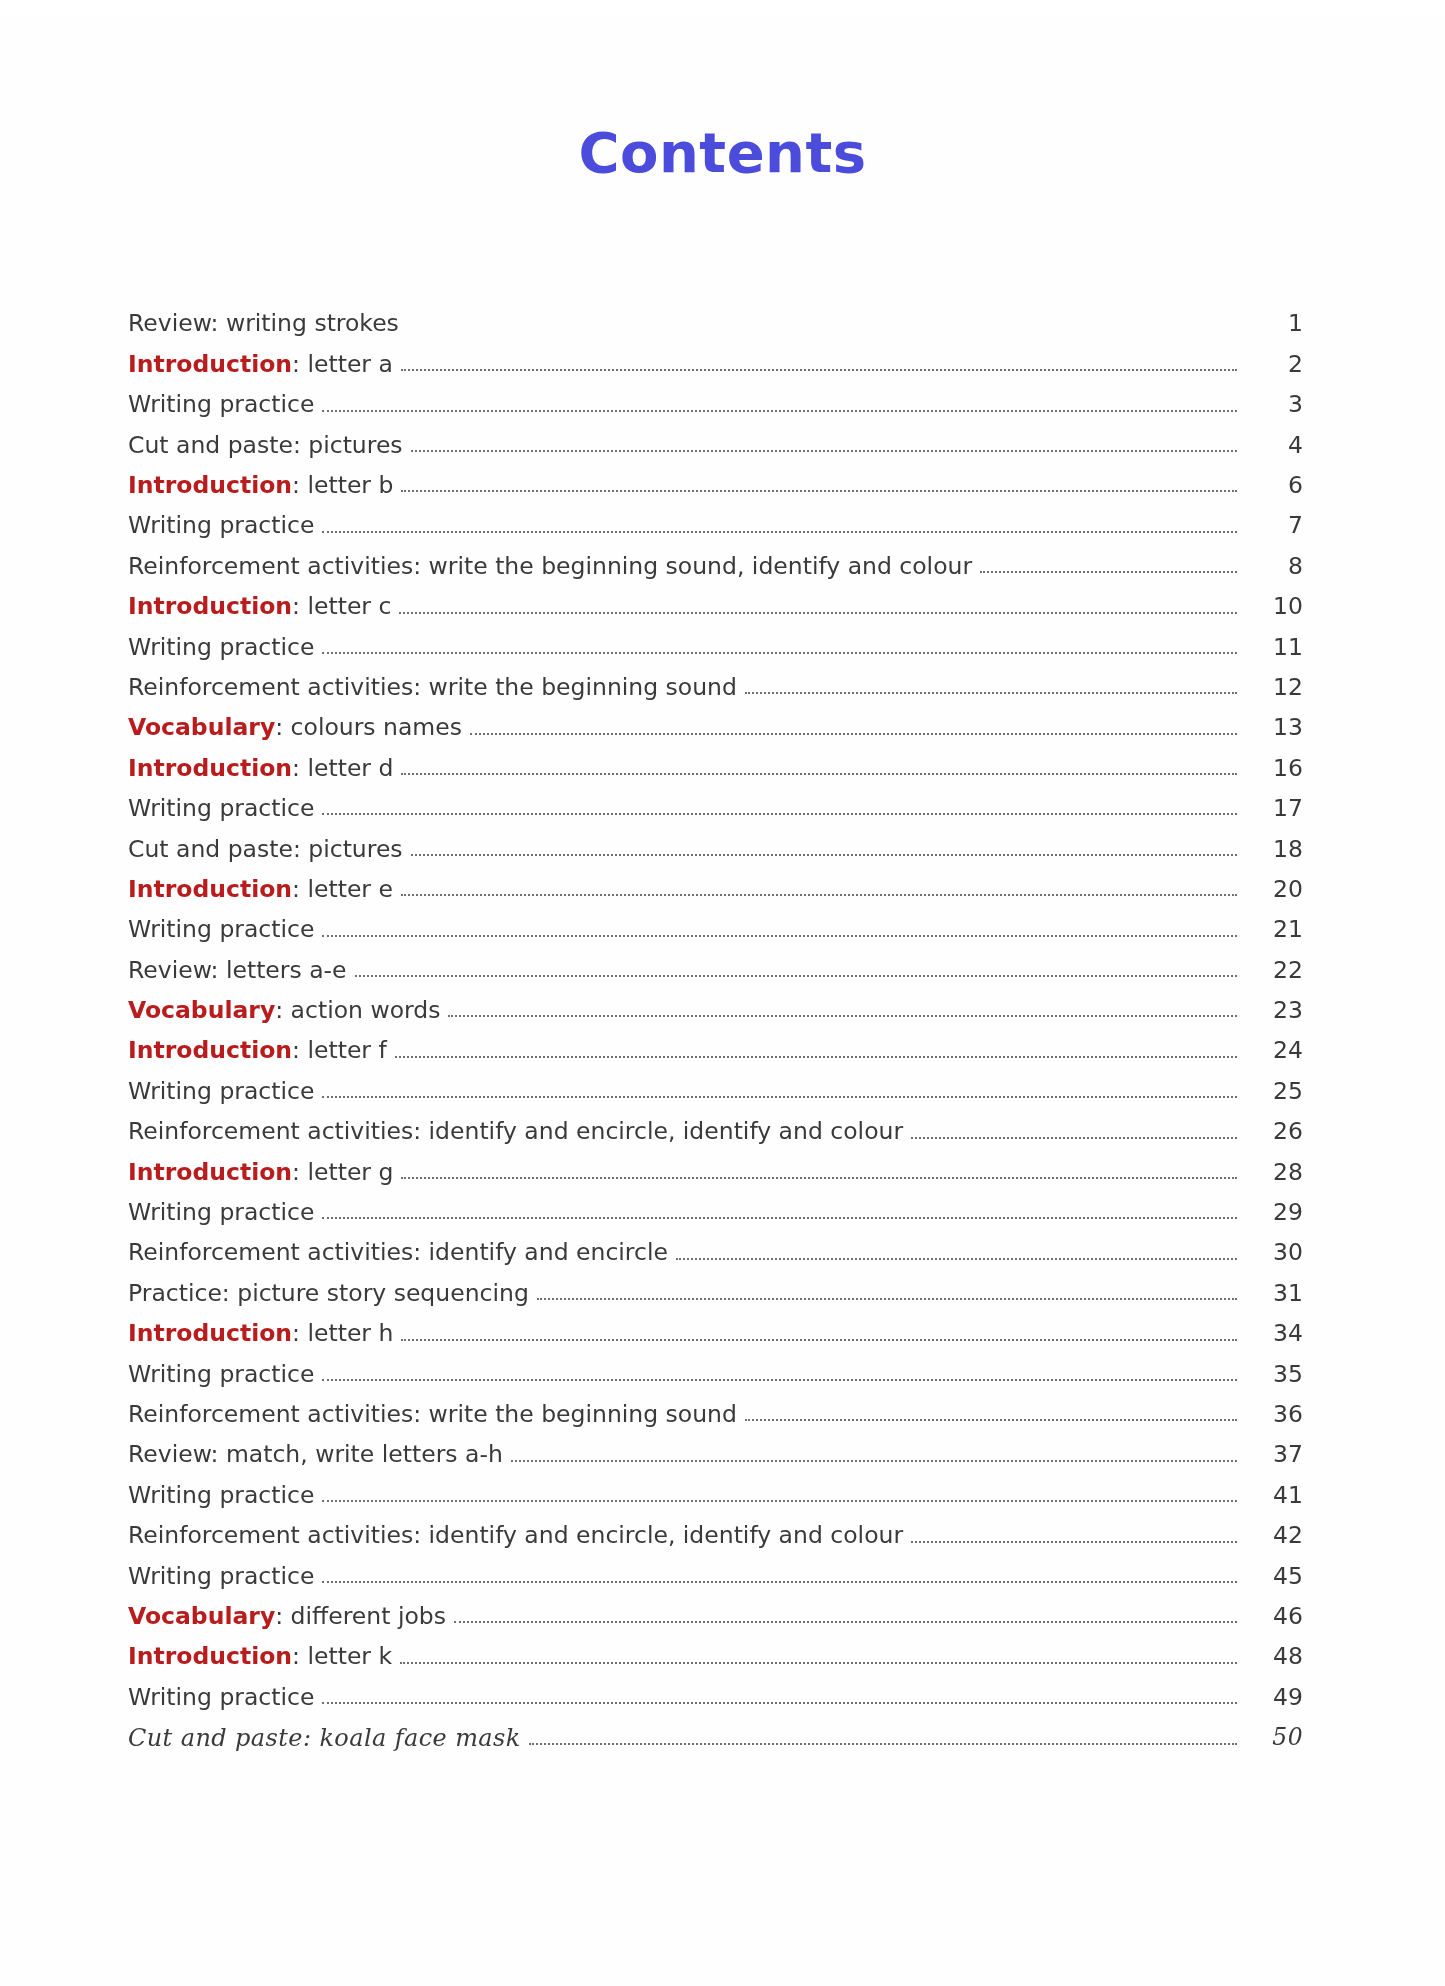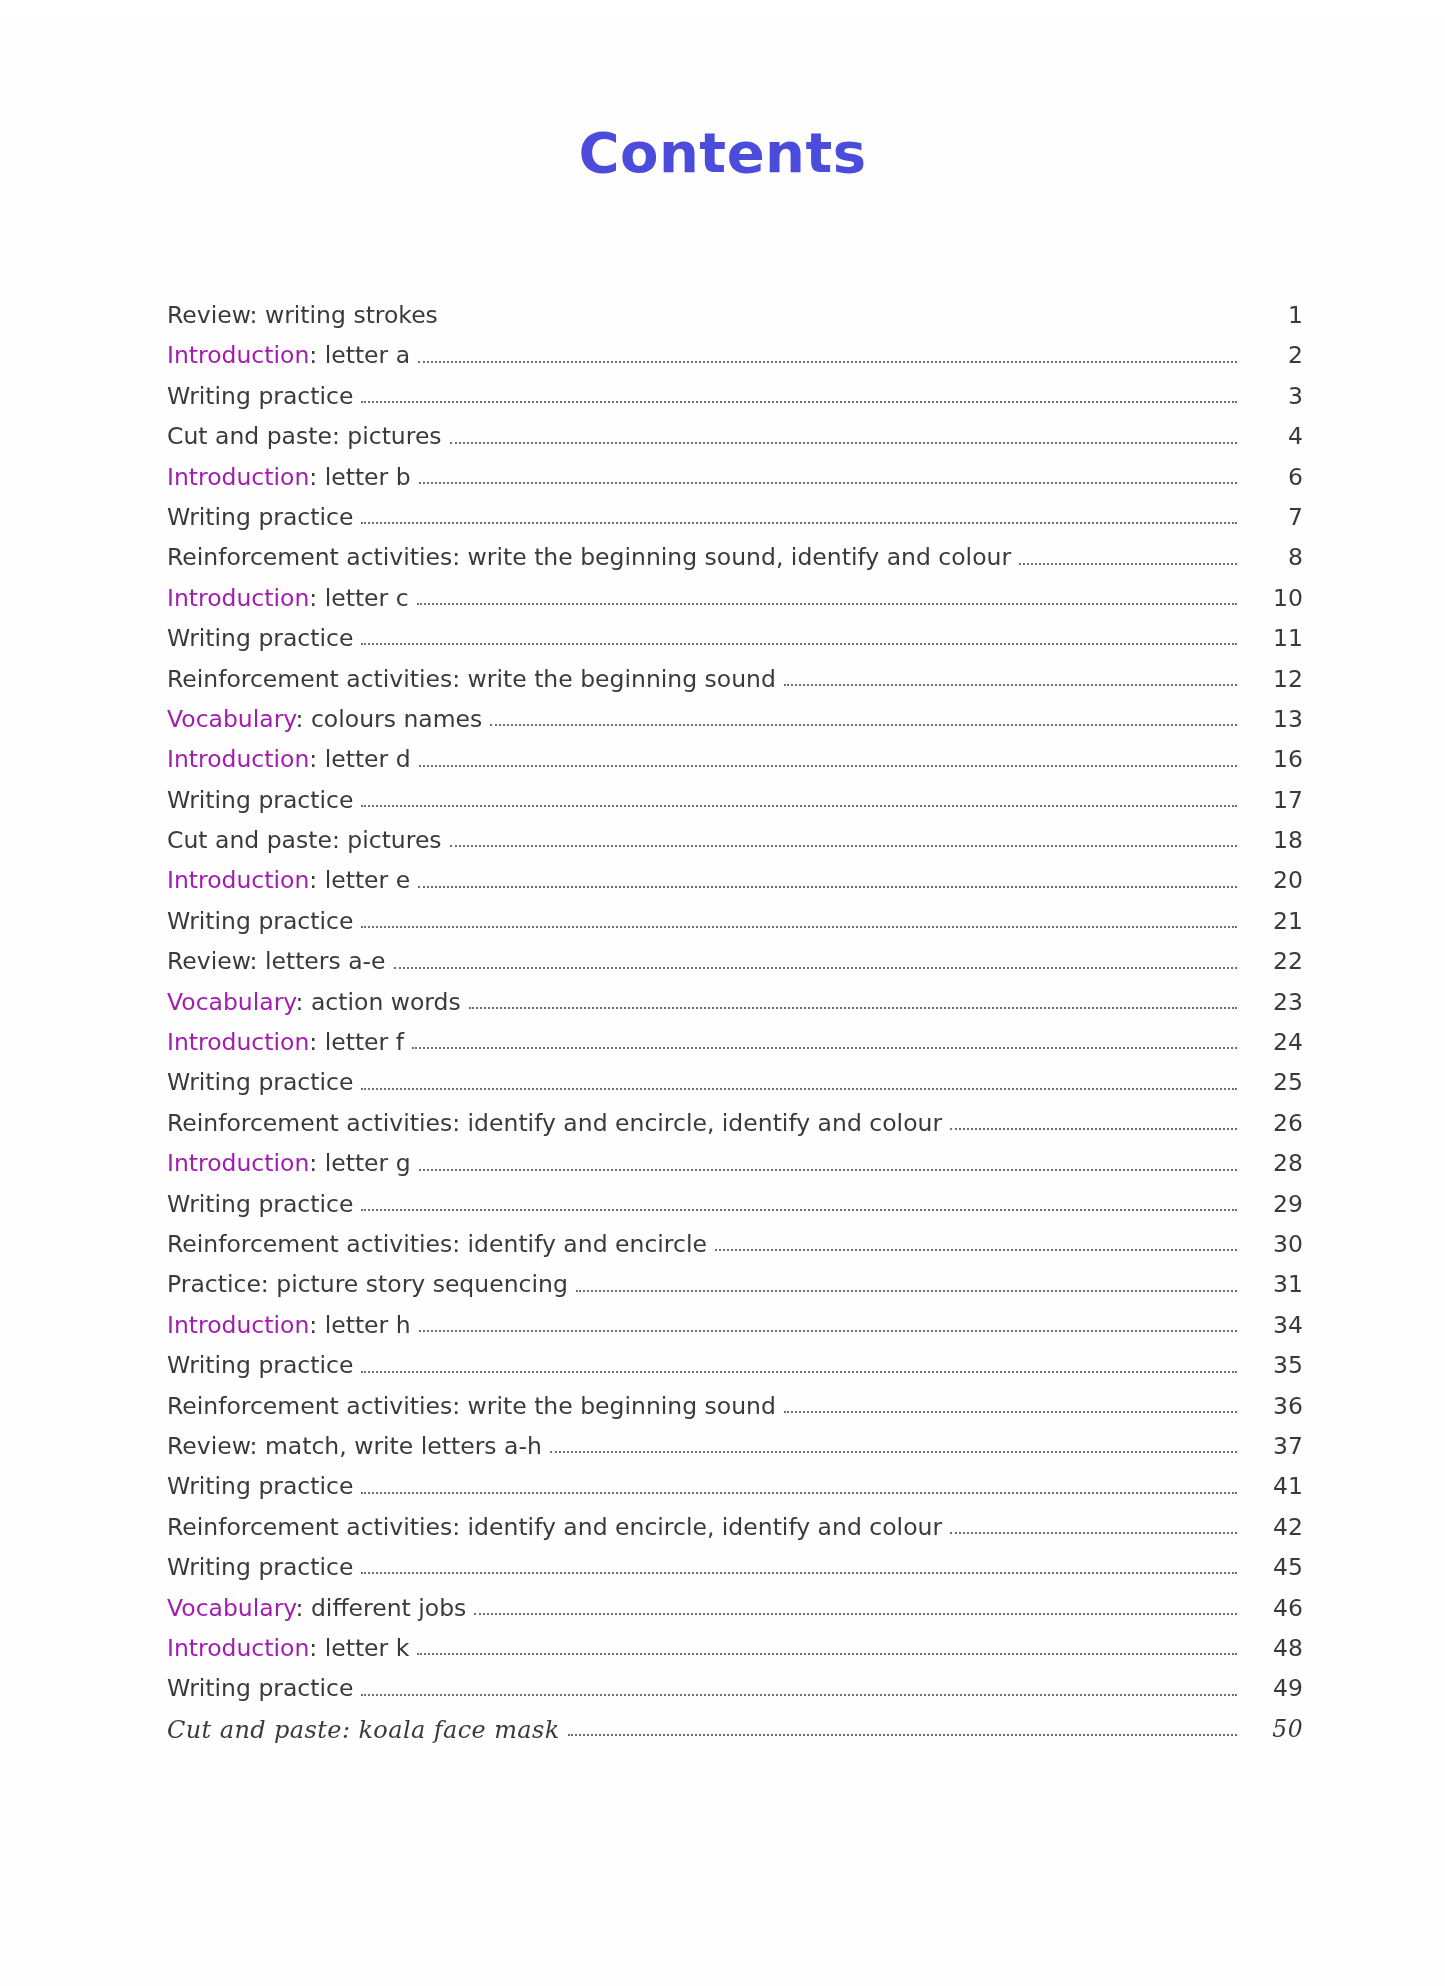--- a/index.html
+++ b/index.html
@@ -35,35 +35,34 @@
     font-family: "DejaVu Sans", sans-serif;
   }
   .toc {
     position: absolute;
     top: 288px;
     left: 128px;
     width: 1175px;
   }
   .toc-row {
     display: flex;
-    align-items: flex-start;
+    align-items: center;
     font-size: 23.5px;
     line-height: 1.0;
     height: 40.4px;
     color: #3a3a3a;
     white-space: nowrap;
-    margin-left: 39px;
   }
   .entry-text {
     flex: 0 0 auto;
     padding-right: 8px;
   }
   .entry-text .lead {
-    font-weight: normal;
-    color: #a21caf;
+    font-weight: bold;
+    color: #b91c1c;
   }
   .dots {
     flex: 1 1 auto;
     position: relative;
     height: 1em;
     overflow: hidden;
     margin: 0 6px 0 0;
   }
   .dots::before {
     content: "";

